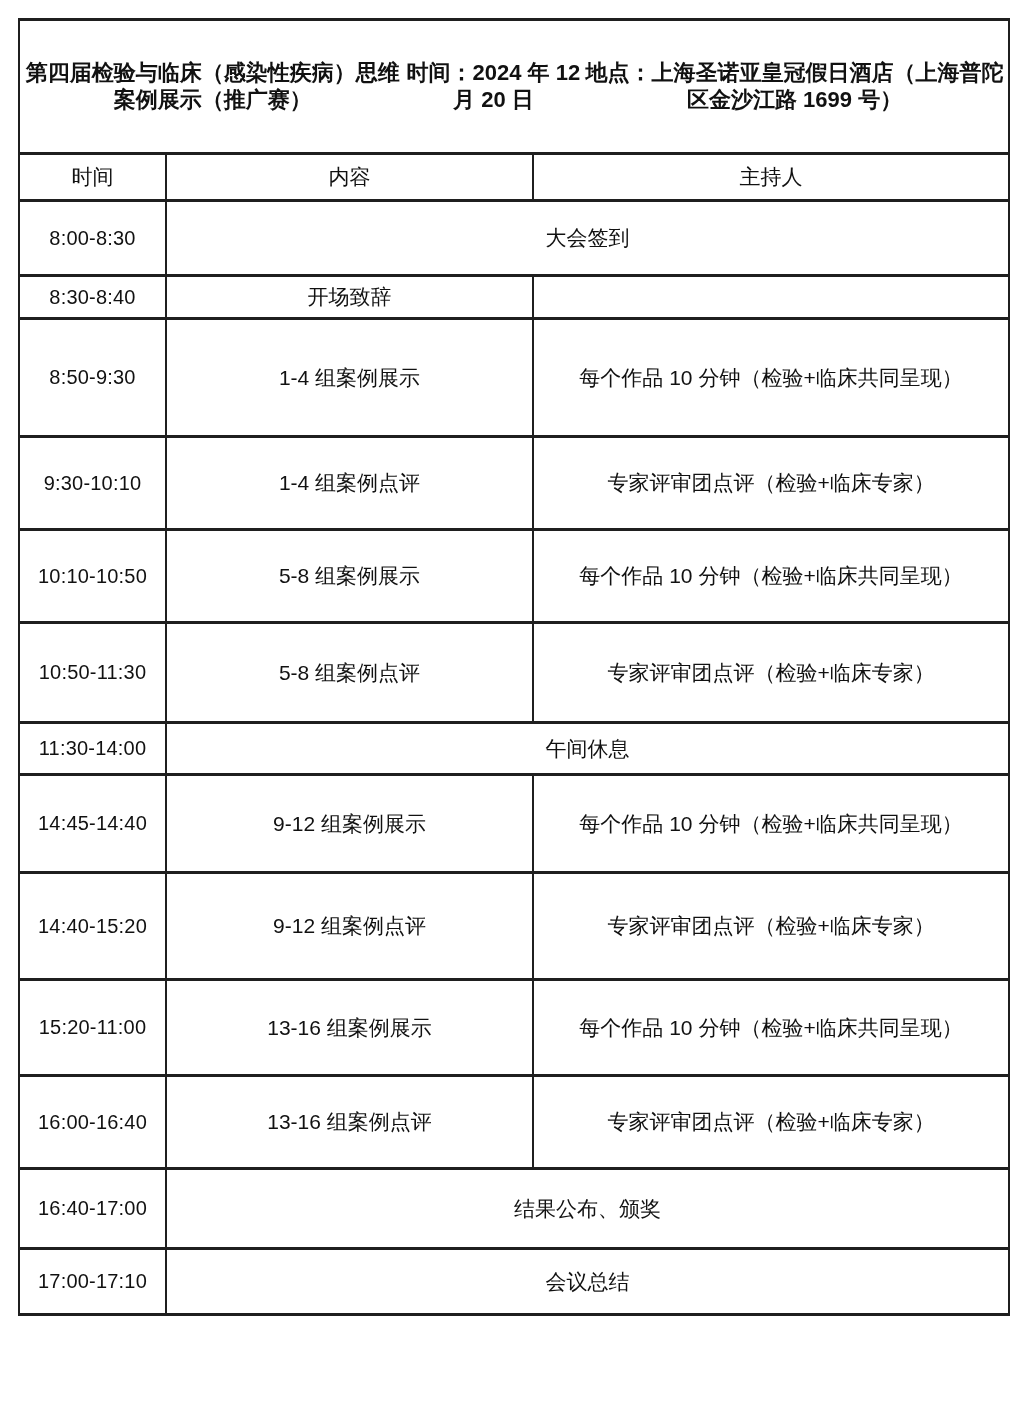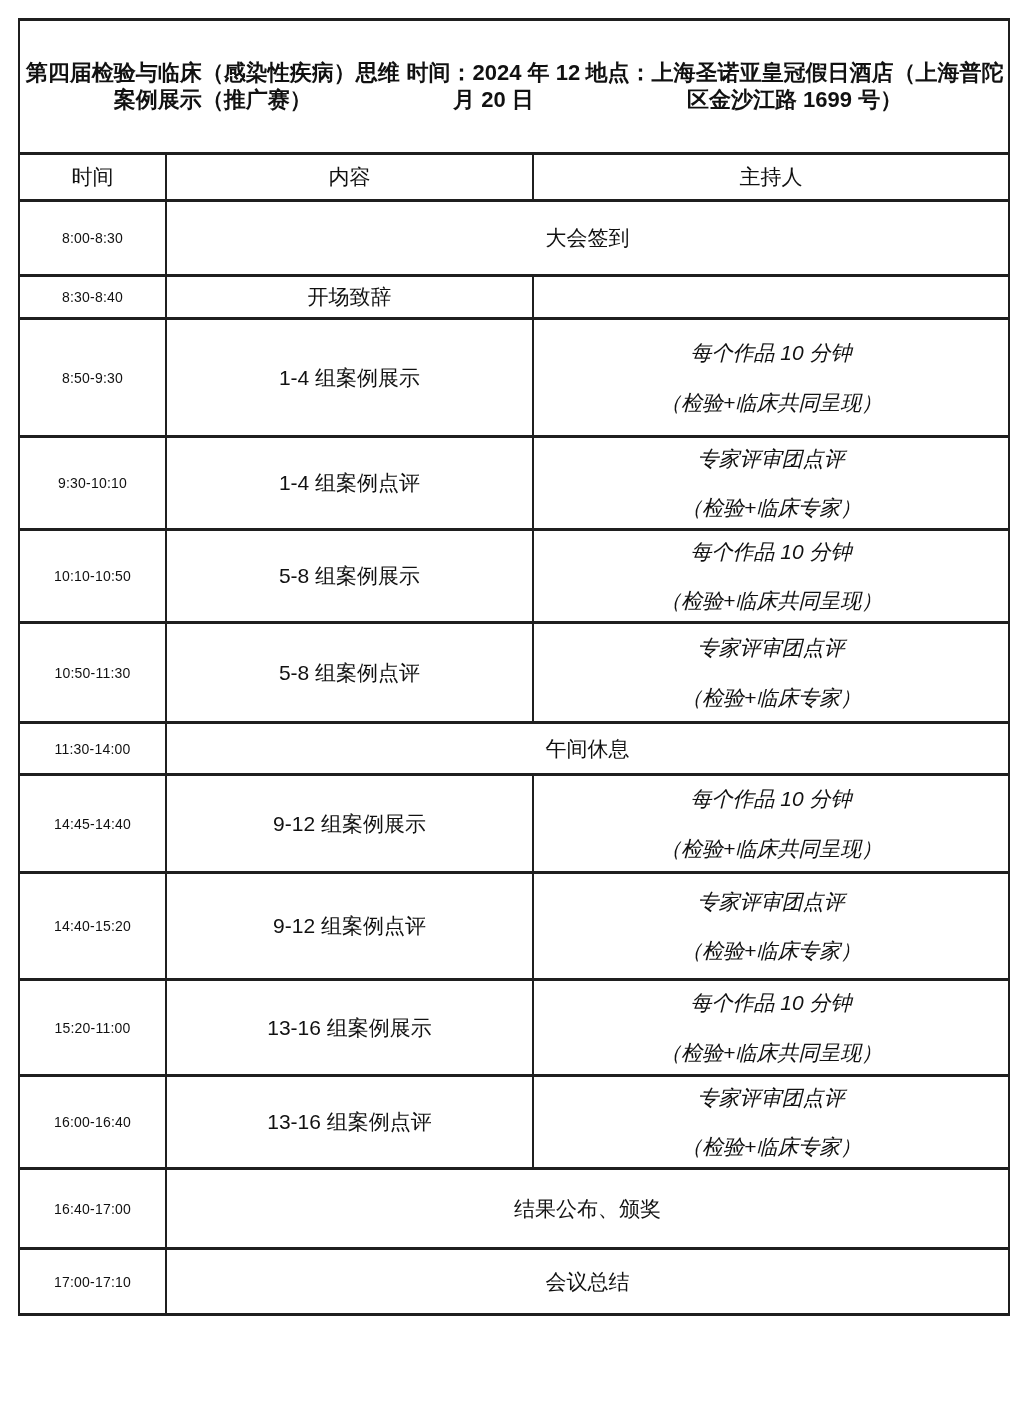--- a/index.html
+++ b/index.html
@@ -50,35 +50,34 @@
   .title-stack {
     display: flex;
     flex-direction: row;
     justify-content: center;
     row-gap: 22px;
   }
   .header-cell {
     font-size: 21px;
   }
   .time-cell {
-    font-size: 14px;
+    font-size: 20px;
     letter-spacing: 0.2px;
   }
   .content-cell {
     font-size: 21px;
   }
   .host-cell {
     font-size: 21px;
   }
   .two-line {
     display: flex;
-    flex-direction: column;
+    flex-direction: row;
     justify-content: center;
     row-gap: 26px;
-    font-style: italic;
   }
   .line {
     line-height: 1.1;
   }
 </style>
 </head>
 <body>
 
 <div class="page">
   <table class="schedule">

